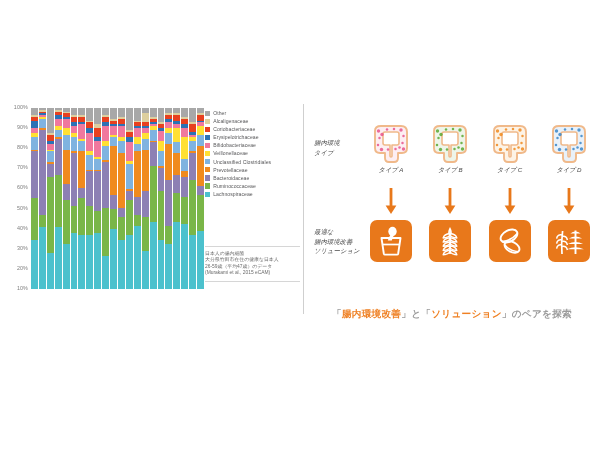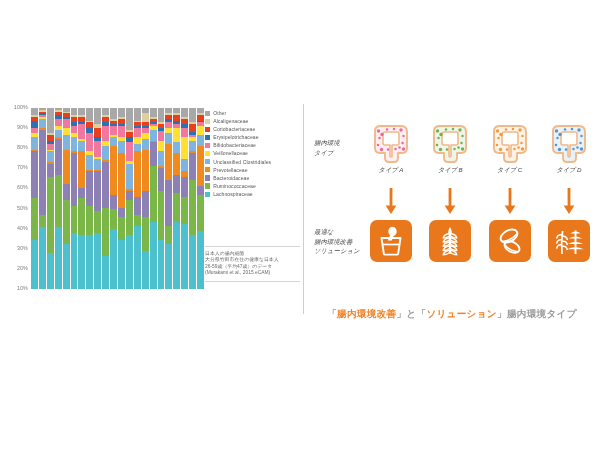--- a/index.html
+++ b/index.html
@@ -679,16 +679,16 @@
               <path d="M14.9 12.6 Q21.5 8.6 28.1 12.6 Z" fill="#ffffff" stroke="none"></path>
               <path d="M13.9 17.900000000000002 Q21.5 13.9 29.1 17.900000000000002 Z" fill="#ffffff" stroke="none"></path>
               <path d="M13.1 23.200000000000003 Q21.5 19.200000000000003 29.9 23.200000000000003 Z" fill="#ffffff" stroke="none"></path>
             </svg>
           </div>
         </div>
       </div>
 
     <div id="right-dash"></div>
     <div id="right-caption">
-      <span class="dim">「</span><span>腸内環境改善</span><span class="dim">」</span><span class="dim">と</span><span class="dim">「</span><span>ソリューション</span><span class="dim">」</span><span class="dim">腸内環境タイプ</span>
+      <span class="dim">「</span><span>腸内環境改善</span><span class="dim">」</span><span class="dim">と</span><span class="dim">「</span><span>ソリューション</span><span class="dim">」</span><span class="dim">のペアを探索</span>
     </div>
   </div>
 </div>
 
 </body></html>

